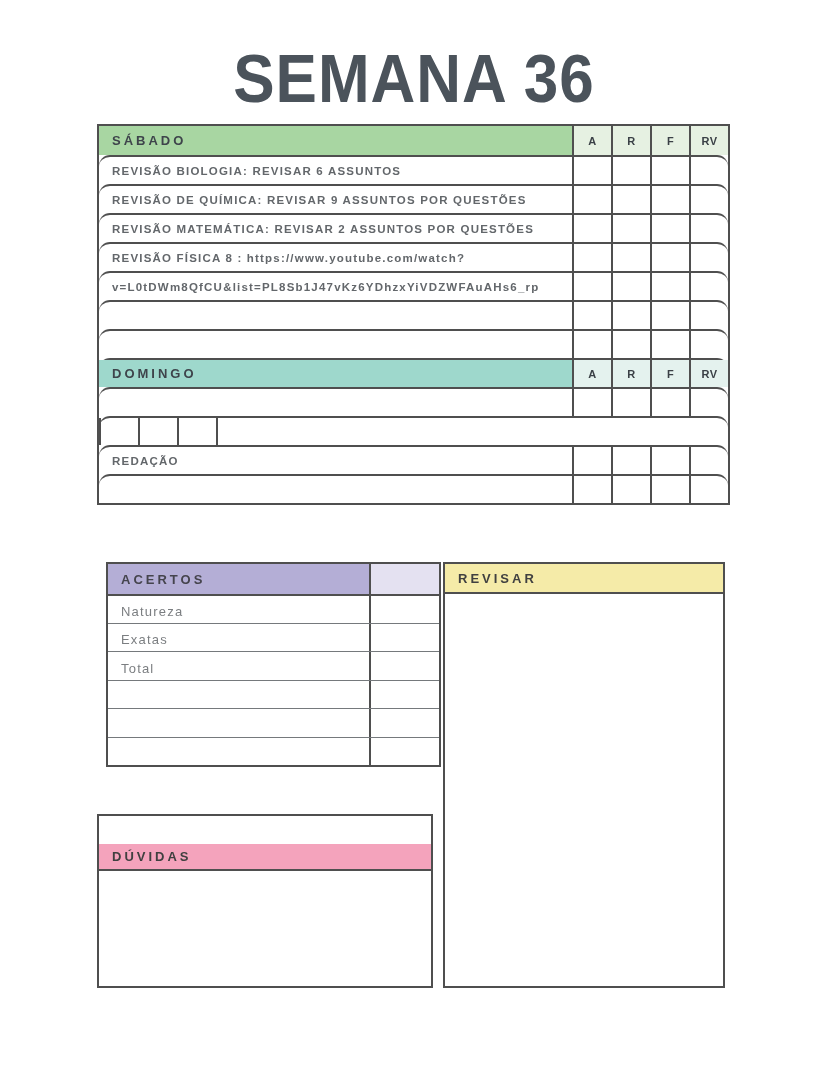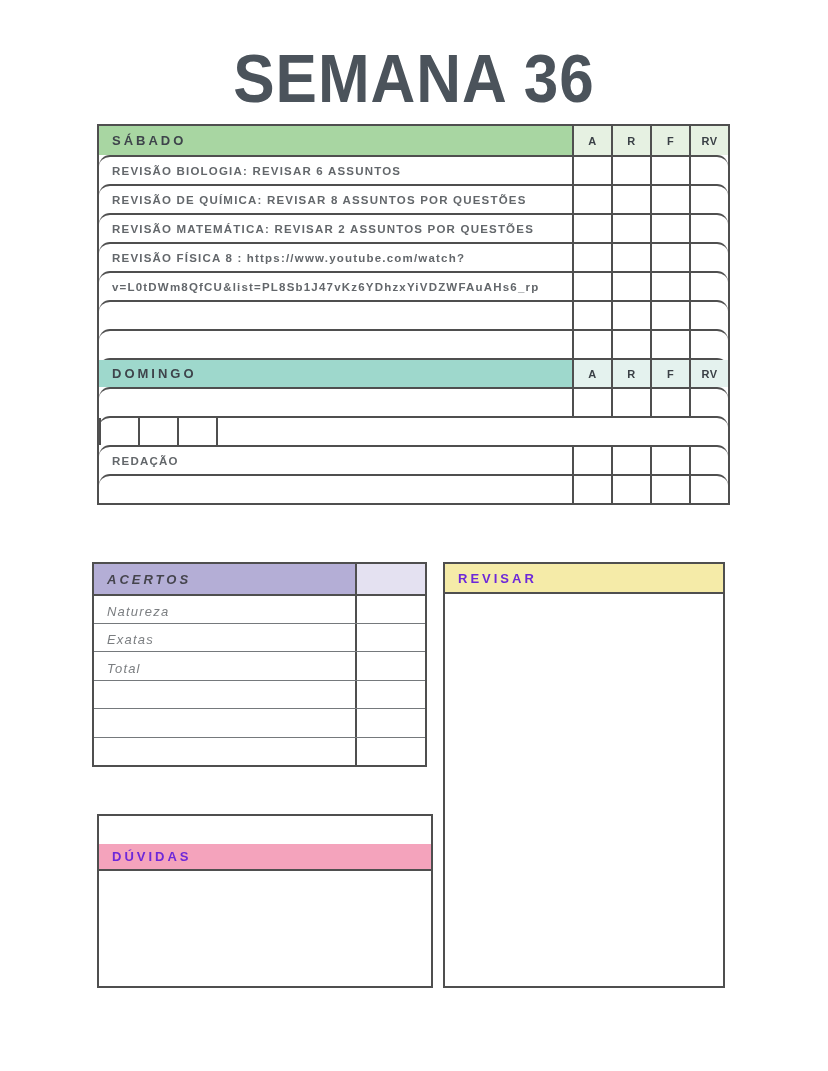--- a/index.html
+++ b/index.html
@@ -46,22 +46,22 @@
   .hdr-sat .m-label { background:var(--saturday-header,#a8d6a2); }
   .hdr-sat .m-check { background:var(--saturday-check-header,#e6f1e2); }
   .hdr-sun .m-label { background:var(--sunday-header,#9ed8cc); }
   .hdr-sun .m-check { background:var(--sunday-check-header,#e4f2ee); }
   .hdr-sat .m-label, .hdr-sun .m-label {
     font-size:13px; letter-spacing:3px; color:#3e444b;
   }
 
   
   .acertos {
-    position:absolute; left:92px; top:562px; width:335px;
-    border:2px solid var(--border,#4f4f4f); background:#fff;font-style:italic;
+    position:absolute; left:106px; top:562px; width:335px;
+    border:2px solid var(--border,#4f4f4f); background:#fff;
   }
   .a-row { display:flex; height:28.5px; border-top:1.5px solid #75797c; }
   .a-row.a-head { height:30px; border-top:none; }
   .a-row.a-first { border-top:2px solid var(--border,#4f4f4f); }
   .a-label {
     flex:1; display:flex; align-items:flex-end;
     padding:0 13px 4px;
     font-size:13px; letter-spacing:1.2px; color:#7b7e81;
     white-space:nowrap; overflow:hidden;
   }
@@ -73,21 +73,21 @@
   .a-value { width:70px; border-left:2px solid var(--border,#4f4f4f); }
   .a-head .a-value { background:var(--acertos-value-header,#e4e1f1); }
 
   
   .box {
     position:absolute; border:2px solid var(--border,#4f4f4f); background:#fff;
   }
   .box-head {
     display:flex; align-items:center; padding:0 13px;
     border-bottom:2px solid var(--border,#4f4f4f);
-    font-size:13px; font-weight:700; letter-spacing:3px; color:#6d28d9;
+    font-size:13px; font-weight:700; letter-spacing:3px; color:#404040;
   }
   .box-body { width:100%; }
   .revisar { left:443px; top:562px; width:282px; height:426px; }
   .revisar .box-head { height:30px; background:var(--revisar-header,#f5eba8); }
   .revisar .box-body { height:392px; }
   .duvidas { left:97px; top:814px; width:336px; height:174px; }
   .duvidas .box-head { height:27px; background:var(--duvidas-header,#f4a3bc);margin-top:28px; }
   .duvidas .box-body { height:141px; }
 </style>
 </head>
@@ -106,21 +106,21 @@
   </div>
 
   <div class="m-row">
     <div class="m-label">REVISÃO BIOLOGIA: REVISAR 6 ASSUNTOS</div>
     <div class="m-check"></div>
     <div class="m-check"></div>
     <div class="m-check"></div>
     <div class="m-check"></div>
   </div>
   <div class="m-row">
-    <div class="m-label">REVISÃO DE QUÍMICA: REVISAR 8 ASSUNTOS POR QUESTÕES</div>
+    <div class="m-label">REVISÃO DE QUÍMICA: REVISAR 9 ASSUNTOS POR QUESTÕES</div>
     <div class="m-check"></div>
     <div class="m-check"></div>
     <div class="m-check"></div>
     <div class="m-check"></div>
   </div>
   <div class="m-row">
     <div class="m-label">REVISÃO MATEMÁTICA: REVISAR 2 ASSUNTOS POR QUESTÕES</div>
     <div class="m-check"></div>
     <div class="m-check"></div>
     <div class="m-check"></div>

